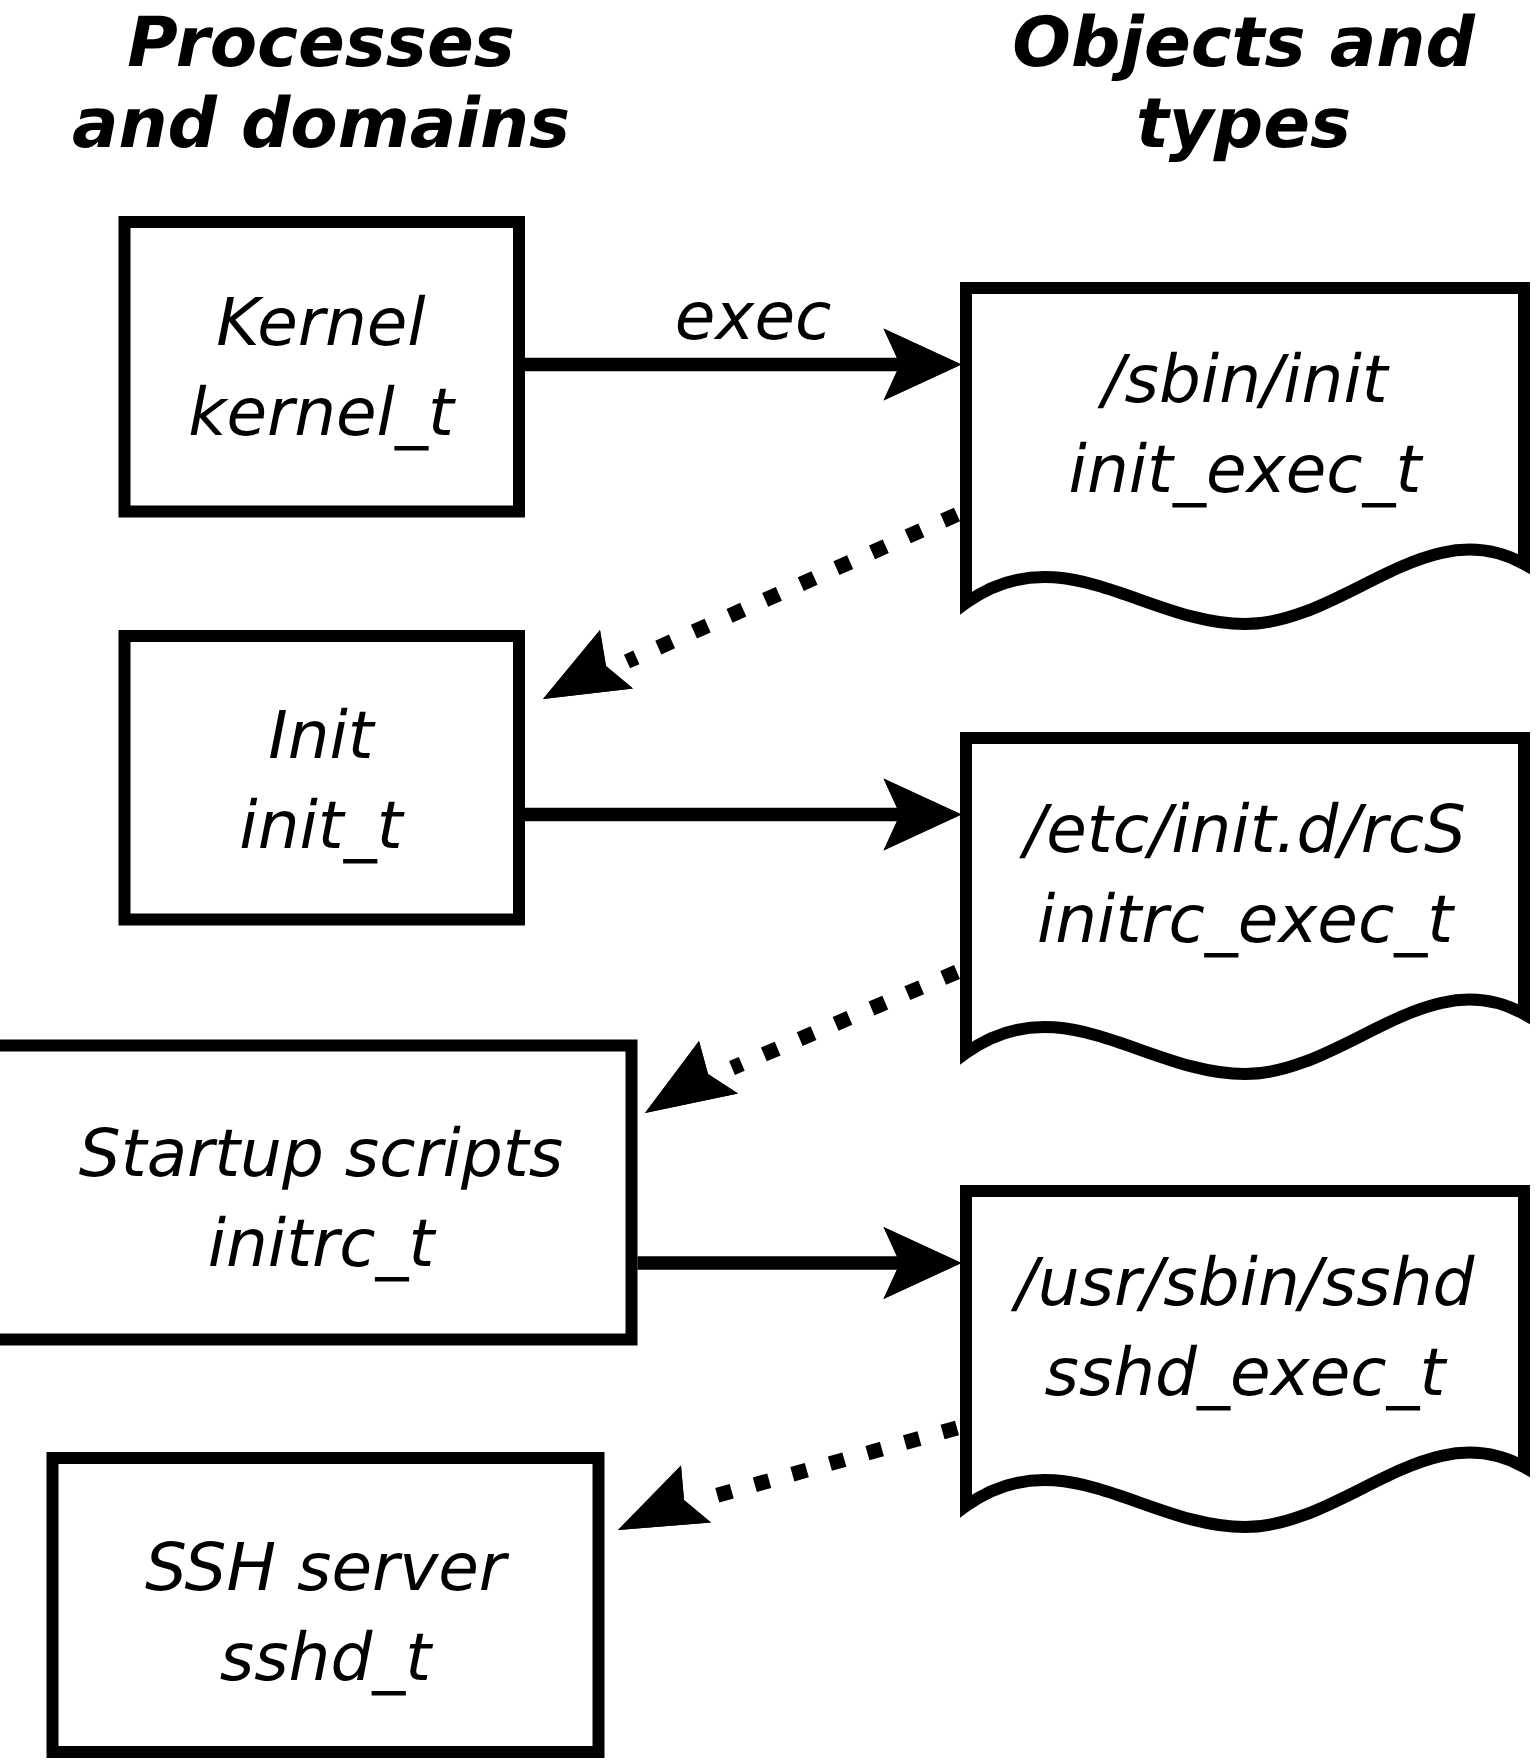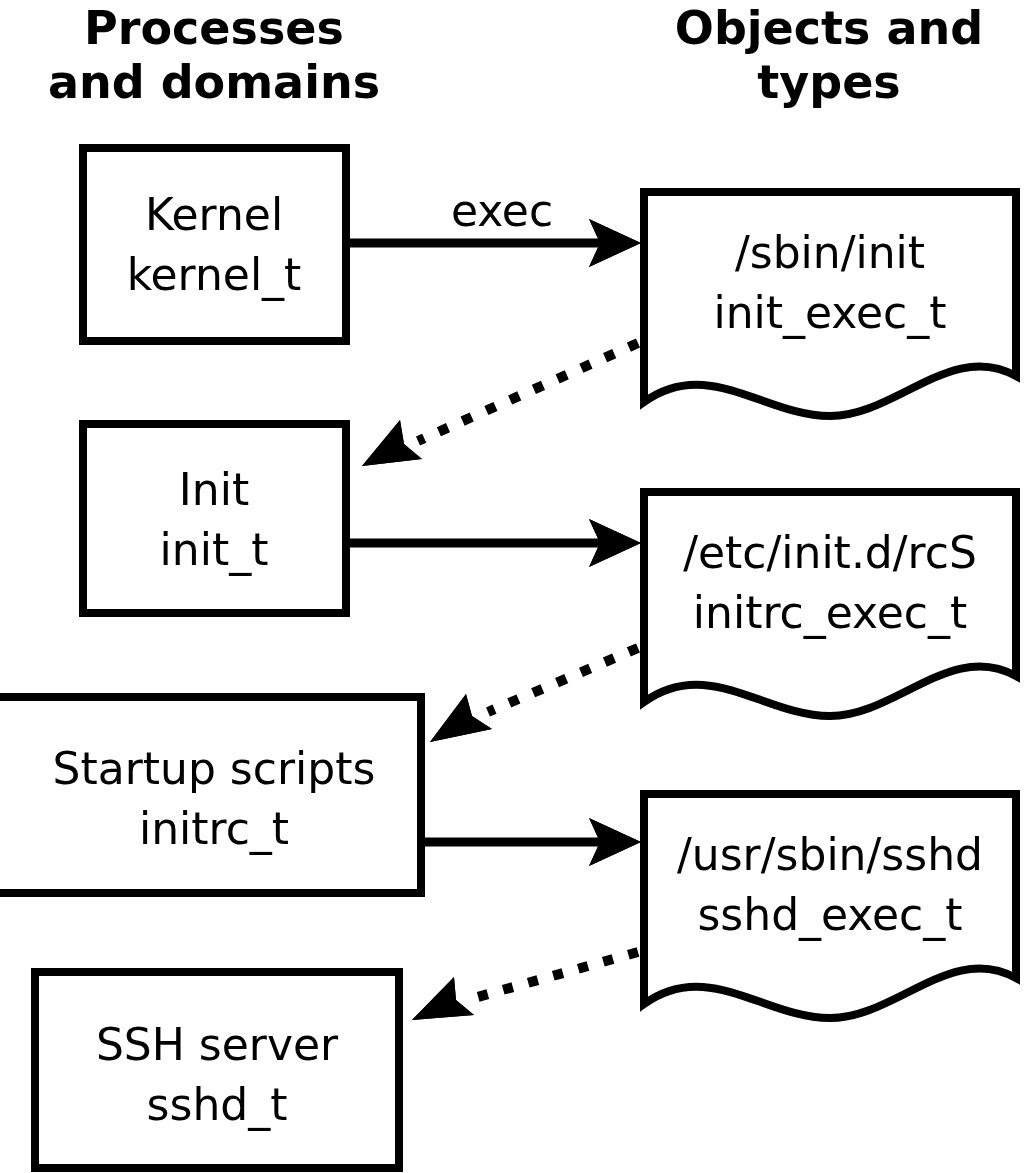--- a/index.html
+++ b/index.html
@@ -9,20 +9,21 @@
   }
   body {
     font-family: "DejaVu Sans", sans-serif;
   }
   #diagram-root {
     position: relative;
     width: 1024px;
     height: 1173px;
     background: #ffffff;
     overflow: hidden;
+    font-style: italic;
   }
   #diagram-svg {
     position: absolute;
     left: 0;
     top: 0;
     width: 1024px;
     height: 1173px;
   }
   .col-header {
     font-family: "DejaVu Sans", sans-serif;

